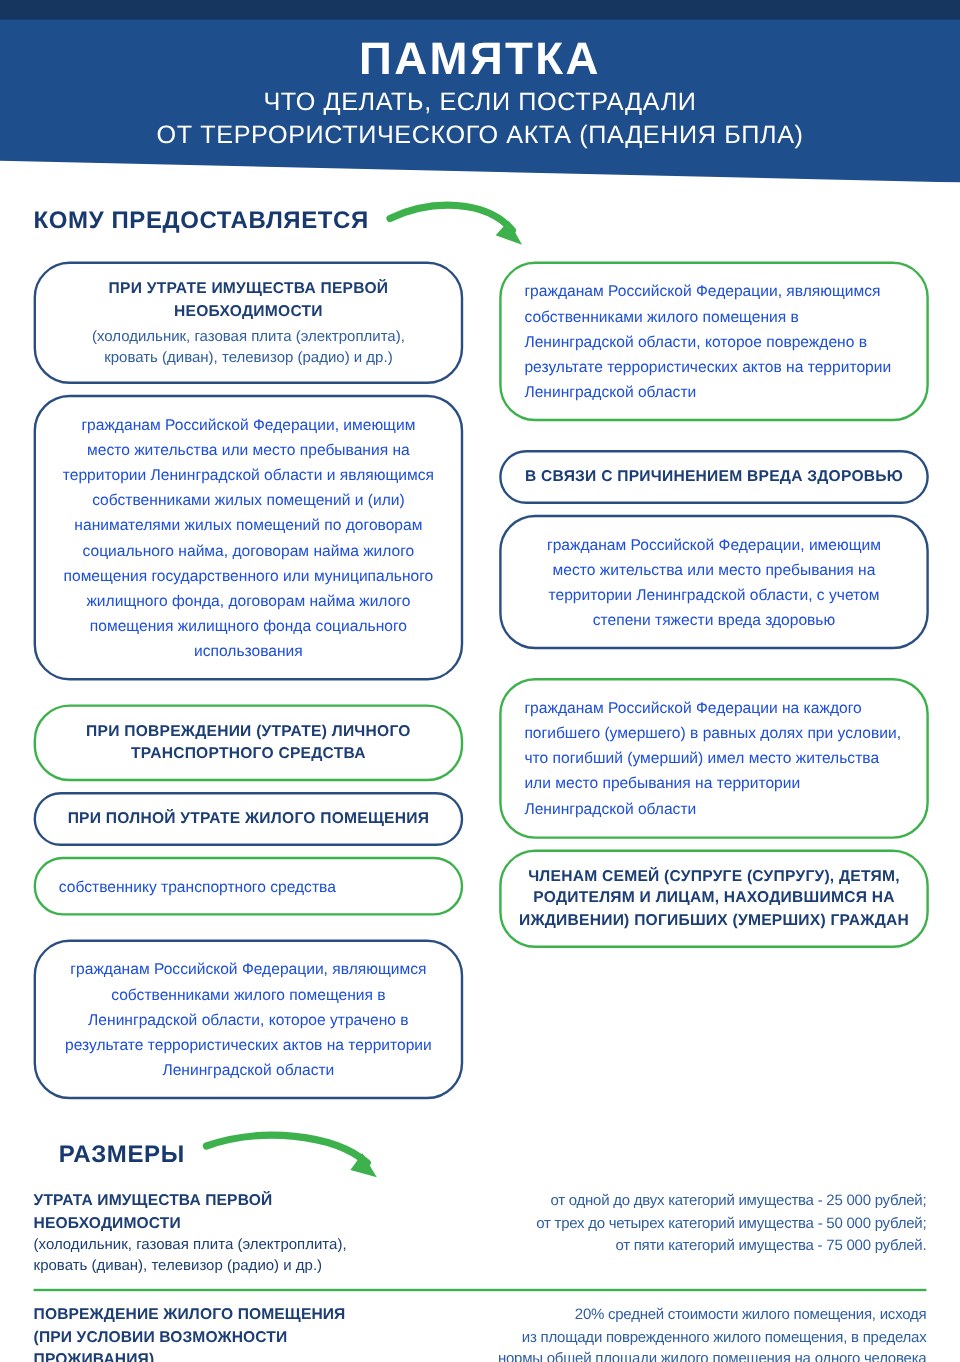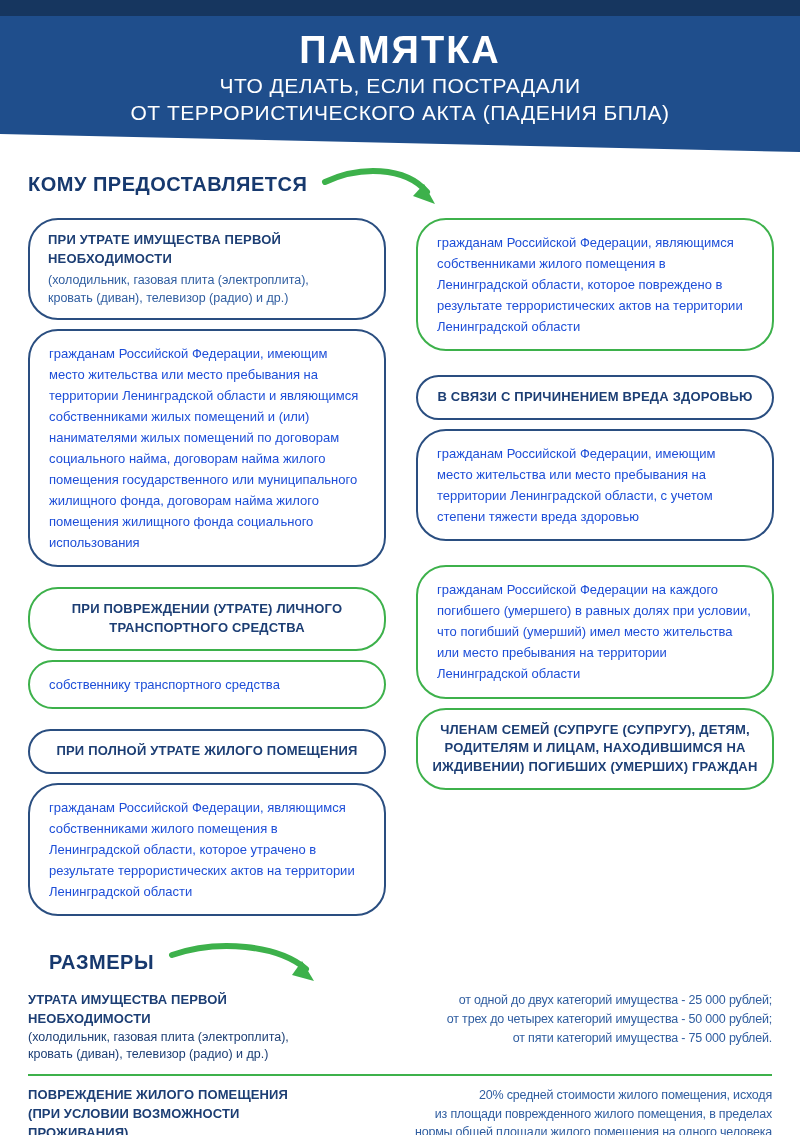--- a/index.html
+++ b/index.html
@@ -18,21 +18,21 @@
   
   .section-head { display:flex; align-items:center; padding:0 28px; }
   .section-head .txt { font-size:20px; font-weight:bold; color:#17396E; letter-spacing:.5px; }
   .head-1 { margin-top:18px; }
   .head-2 { margin-top:14px;margin-left:21px; }
   .arrow-svg { margin-left:14px; margin-top:2px; }
 
   
   .cols { display:grid; grid-template-columns:1fr 1fr; column-gap:30px; padding:10px 26px 0 28px; }
   .box { border:2px solid; border-radius:30px; margin-bottom:9px; }
-  .box.blue { border-color:#2A4E80; }
+  .box.blue { border-color:#2A4E80;text-align:center; }
   .box.green { border-color:#3DB14B; }
   .box.gap-after { margin-bottom:20px; }
   .box-title { font-size:13px; font-weight:bold; color:#1C3E74; line-height:1.45; letter-spacing:.2px; }
   .title-box { padding:11px 18px; }
   .title-box.centered { text-align:center; padding:11px 14px; }
   .body-box { padding:12px 19px; }
   .box-body { font-size:13px; color:#1d4ed8; line-height:1.62; }
   .box-note { font-size:12.5px; font-weight:normal; color:#2F5DA0; line-height:1.45; margin-top:2px; }
 
   
@@ -74,26 +74,26 @@
 кровать (диван), телевизор (радио) и др.)</div>
       </div>
       <div class="box blue body-box gap-after">
         <div class="box-body">гражданам Российской Федерации, имеющим место жительства или место пребывания на территории Ленинградской области и являющимся собственниками жилых помещений и (или) нанимателями жилых помещений по договорам социального найма, договорам найма жилого помещения государственного или муниципального жилищного фонда, договорам найма жилого помещения жилищного фонда социального использования</div>
       </div>
 
       <div class="box green title-box centered">
         <div class="box-title prewrap">ПРИ ПОВРЕЖДЕНИИ (УТРАТЕ) ЛИЧНОГО
 ТРАНСПОРТНОГО СРЕДСТВА</div>
       </div>
+      <div class="box blue title-box centered">
+        <div class="box-title">ПРИ ПОЛНОЙ УТРАТЕ ЖИЛОГО ПОМЕЩЕНИЯ</div>
+      </div>
+
       <div class="box green body-box gap-after">
         <div class="box-body">собственнику транспортного средства</div>
-      </div>
-
-      <div class="box blue title-box centered">
-        <div class="box-title">ПРИ ПОЛНОЙ УТРАТЕ ЖИЛОГО ПОМЕЩЕНИЯ</div>
       </div>
       <div class="box blue body-box">
         <div class="box-body">гражданам Российской Федерации, являющимся собственниками жилого помещения в Ленинградской области, которое утрачено в результате террористических актов на территории Ленинградской области</div>
       </div>
     </div>
 
     <div>
       <div class="box green body-box" style="margin-bottom:24px">
         <div class="box-body">гражданам Российской Федерации, являющимся собственниками жилого помещения в Ленинградской области, которое повреждено в результате террористических актов на территории Ленинградской области</div>
       </div>

